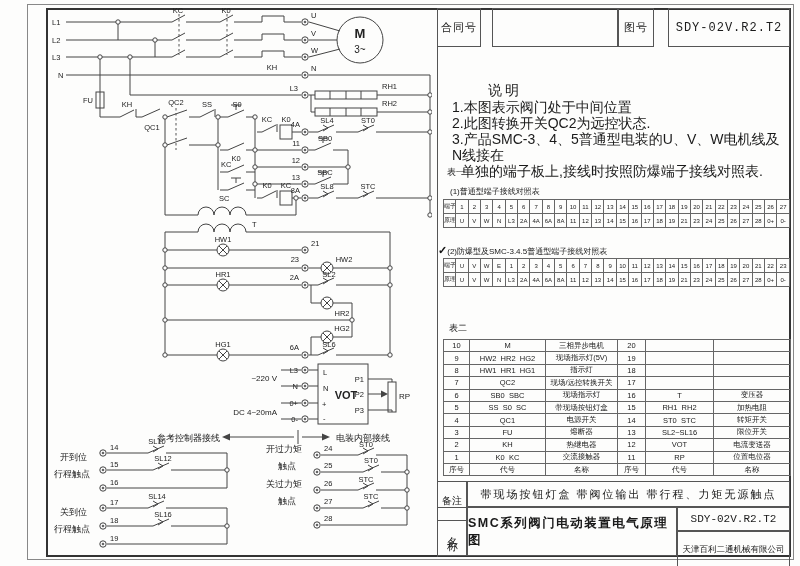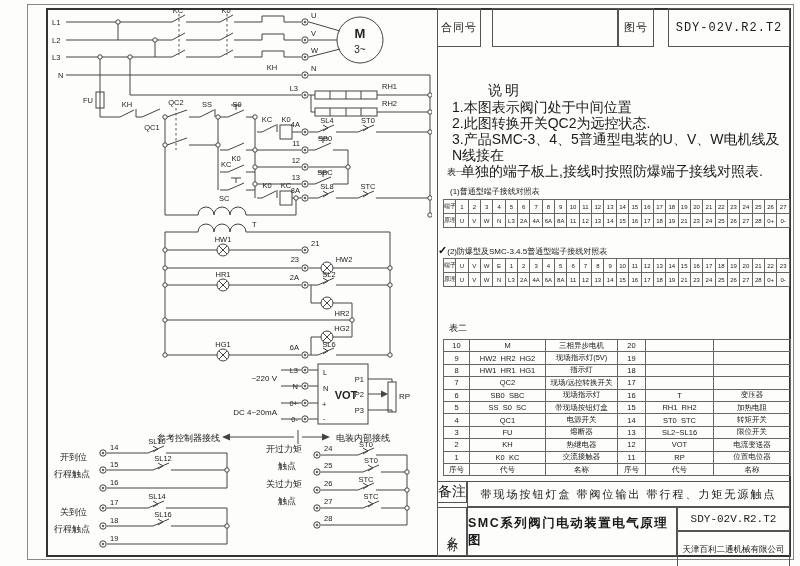--- a/index.html
+++ b/index.html
@@ -18,21 +18,21 @@
   .small-label{font-size:9px}
   .cap{font-size:8px}
   table{border-collapse:collapse;table-layout:fixed}
   .ttab{width:347px}
   .ttab td{border:1px solid #666;font-size:6px;text-align:center;height:13px;padding:0;
            white-space:nowrap;overflow:hidden}
   .ttab td:first-child{font-size:6px}
   .ctab{width:347px}
   .ctab td{border:1px solid #666;font-size:7.5px;text-align:center;height:11.4px;padding:0;
            white-space:pre;overflow:hidden}
-  .remark-label{left:437px;top:481px;width:30px;height:22px;font-size:14px}
+  .remark-label{left:437px;top:481px;width:30px;height:40px;font-size:10px}
   .remark-text{left:467px;top:481px;width:323px;height:26px;font-size:11px;letter-spacing:2px}
   .name-label{left:437px;top:507px;width:30px;height:49px;font-size:11px;
               writing-mode:vertical-rl;text-orientation:upright;letter-spacing:4px}
   .name-title{left:467px;top:507px;width:210px;height:49px;font-size:12.5px;font-weight:bold;letter-spacing:1.5px}
   .name-no{left:677px;top:507px;width:113px;height:24px;font-size:11px;
            font-family:"Liberation Mono","DejaVu Sans Mono",monospace}
   .name-co{left:677px;top:531px;width:113px;height:38px;font-size:8.5px}
   .chk{color:#111;font-weight:bold;font-size:11px}
   svg text{font-size:7.5px;fill:#222;font-family:"Liberation Sans",sans-serif}
   svg text.zh{font-size:9px}

